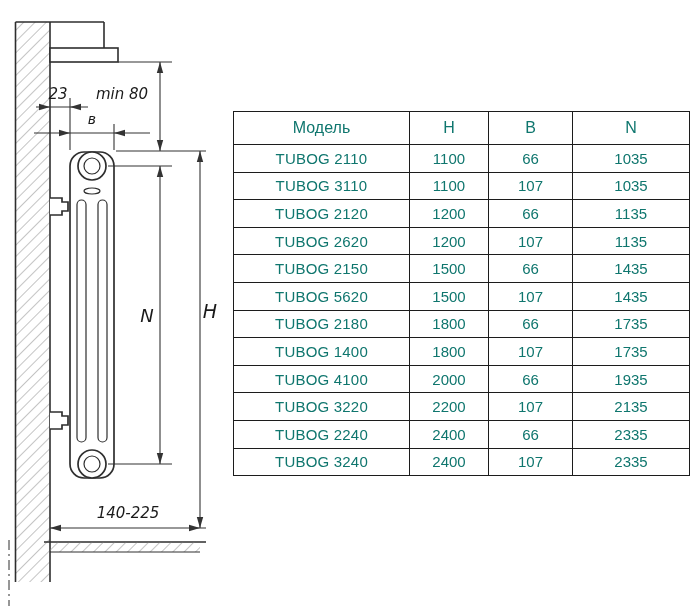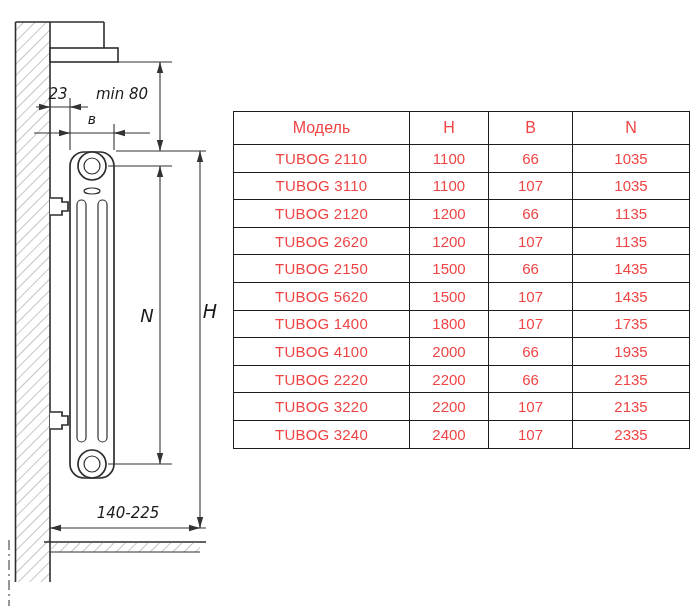--- a/index.html
+++ b/index.html
@@ -10,21 +10,21 @@
   .drawing{position:absolute;left:0;top:0;width:235px;height:613px}
   .dim-text{font-style:italic;fill:#1a1a1a;font-family:"DejaVu Sans",sans-serif}
   .table-wrap{position:absolute;left:233px;top:111px}
   table{border-collapse:collapse;table-layout:fixed;width:456px}
   col.c-model{width:176px}
   col.c-h{width:79px}
   col.c-b{width:84px}
   col.c-n{width:117px}
   th,td{
     border:1.4px solid #1c1c1c;text-align:center;vertical-align:middle;
-    padding:0;font-size:15px;color:#ef4444;
+    padding:0;font-size:15px;color:#0f766e;
   }
   thead th{height:32px;font-weight:400;font-size:16px}
   tbody td{height:26.6px}
   td.model{font-weight:400;letter-spacing:.2px}
 </style>
 </head>
 <body>
 
 <svg class="drawing" viewBox="0 0 235 613" xmlns="http://www.w3.org/2000/svg">
   <defs>
@@ -159,42 +159,48 @@
         <td>66</td>
         <td>1435</td>
       </tr>
       <tr>
         <td class="model">TUBOG 5620</td>
         <td>1500</td>
         <td>107</td>
         <td>1435</td>
       </tr>
       <tr>
+        <td class="model">TUBOG 2180</td>
+        <td>1800</td>
+        <td>66</td>
+        <td>1735</td>
+      </tr>
+      <tr>
         <td class="model">TUBOG 1400</td>
         <td>1800</td>
         <td>107</td>
         <td>1735</td>
       </tr>
       <tr>
         <td class="model">TUBOG 4100</td>
         <td>2000</td>
         <td>66</td>
         <td>1935</td>
       </tr>
       <tr>
-        <td class="model">TUBOG 2220</td>
-        <td>2200</td>
-        <td>66</td>
-        <td>2135</td>
-      </tr>
-      <tr>
         <td class="model">TUBOG 3220</td>
         <td>2200</td>
         <td>107</td>
         <td>2135</td>
+      </tr>
+      <tr>
+        <td class="model">TUBOG 2240</td>
+        <td>2400</td>
+        <td>66</td>
+        <td>2335</td>
       </tr>
       <tr>
         <td class="model">TUBOG 3240</td>
         <td>2400</td>
         <td>107</td>
         <td>2335</td>
       </tr>
     </tbody>
   </table>
 </div>

